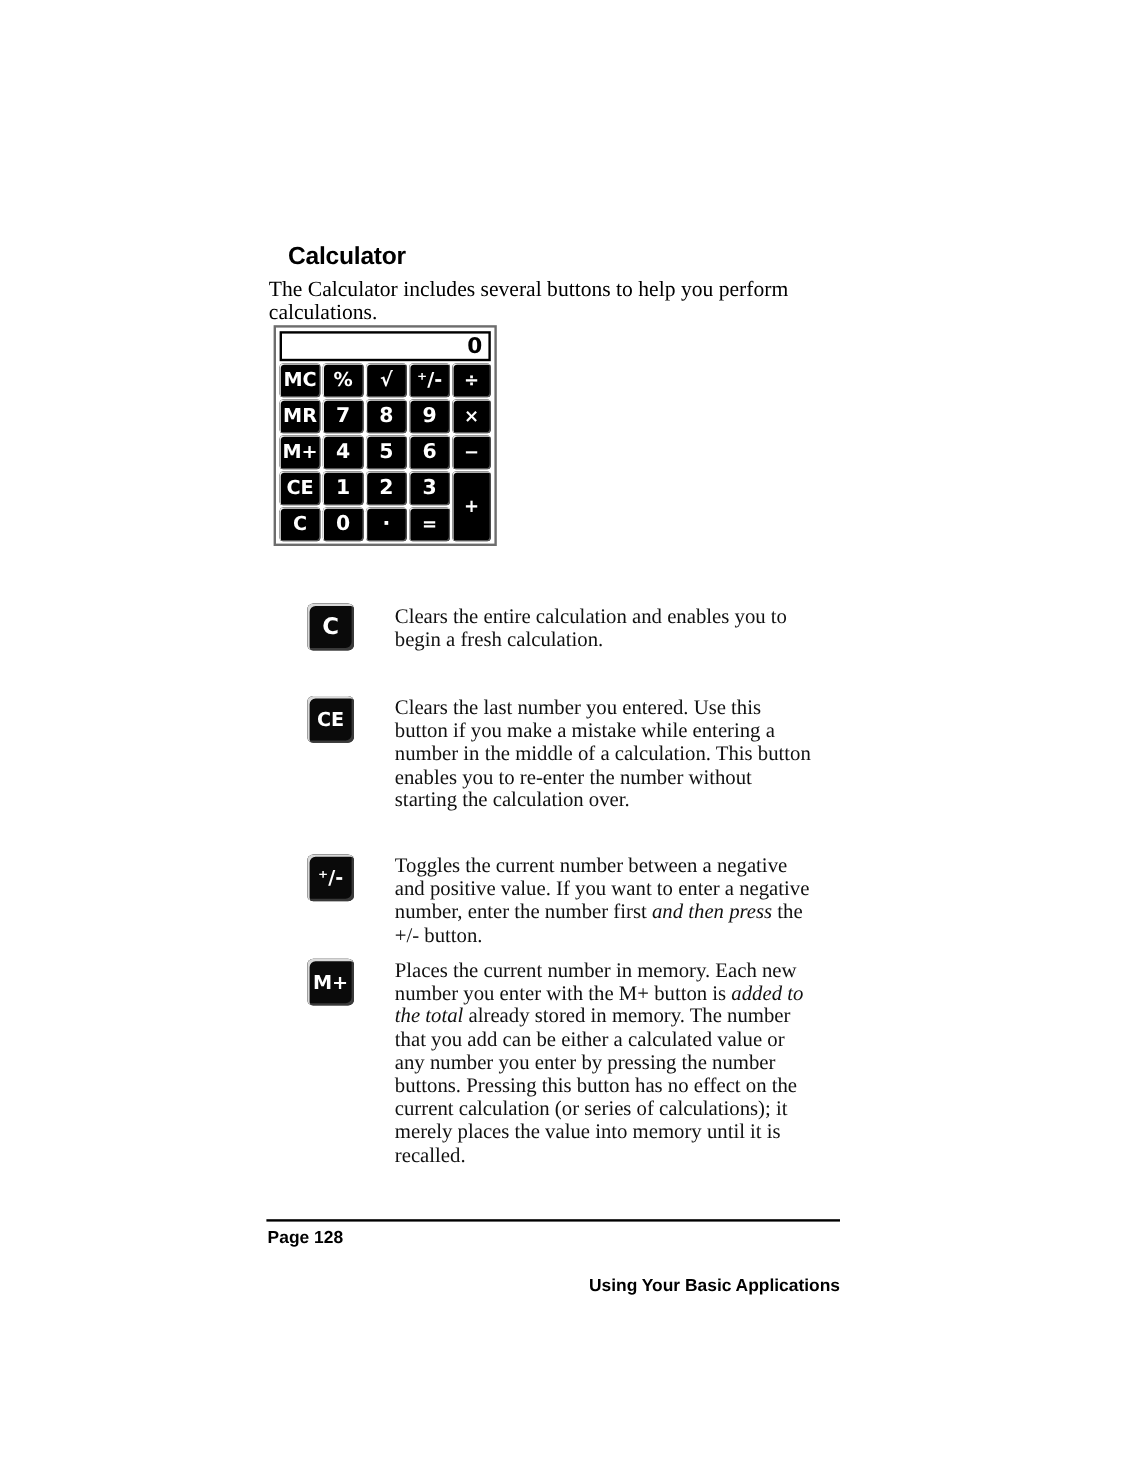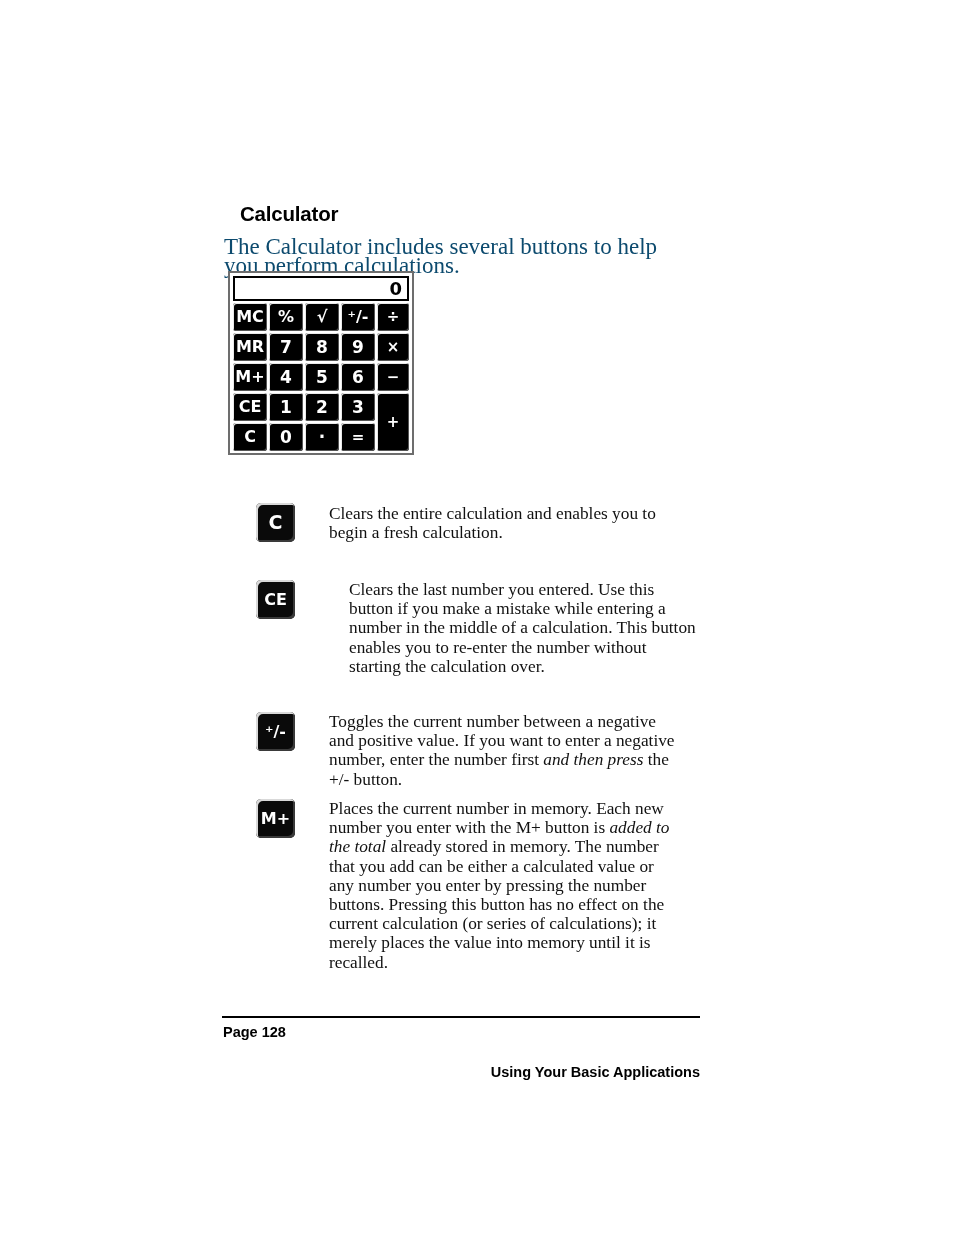--- a/index.html
+++ b/index.html
@@ -35,23 +35,23 @@
     color: #000;
   }
 
   
   #intro-paragraph {
     position: absolute;
     left: 224px;
     top: 214px;
     width: 440px;
     font-family: "Liberation Serif", serif;
-    font-size: 23px;
+    font-size: 18px;
     line-height: 19.3px;
-    color: #0c4a6e;
+    color: #000000;
   }
 
   
   #calculator-widget {
     position: absolute;
     left: 228px;
     top: 271px;
     width: 186px;
     height: 184px;
     background: #ffffff;
@@ -206,21 +206,21 @@
       </div>
   </div>
 
   <div id="definition-list">
       <div class="def-row">
         <div class="def-key-icon sz-lg" style="left: 256px; top: 503px;">C</div>
         <div class="def-text" style="top: 504px;"><span>Clears the entire calculation and enables you to begin a fresh calculation.</span></div>
       </div>
       <div class="def-row">
         <div class="def-key-icon sz-md" style="left: 256px; top: 580px;">CE</div>
-        <div class="def-text" style="top: 580px; margin-left: 20px;"><span>Clears the last number you entered. Use this button if you make a mistake while entering a number in the middle of a calculation. This button enables you to re-enter the number without starting the calculation over.</span></div>
+        <div class="def-text" style="top: 580px;"><span>Clears the last number you entered. Use this button if you make a mistake while entering a number in the middle of a calculation. This button enables you to re-enter the number without starting the calculation over.</span></div>
       </div>
       <div class="def-row">
         <div class="def-key-icon sz-md" style="left: 256px; top: 712px;">⁺/-</div>
         <div class="def-text" style="top: 712px;"><span>Toggles the current number between a negative and positive value. If you want to enter a negative number, enter the number first </span><i>and then press</i><span> the +/- button.</span></div>
       </div>
       <div class="def-row">
         <div class="def-key-icon sz-md" style="left: 256px; top: 799px;">M+</div>
         <div class="def-text" style="top: 799px;"><span>Places the current number in memory. Each new number you enter with the M+ button is </span><i>added to the total</i><span> already stored in memory. The number that you add can be either a calculated value or any number you enter by pressing the number buttons. Pressing this button has no effect on the current calculation (or series of calculations); it merely places the value into memory until it is recalled.</span></div>
       </div>
     </div>

